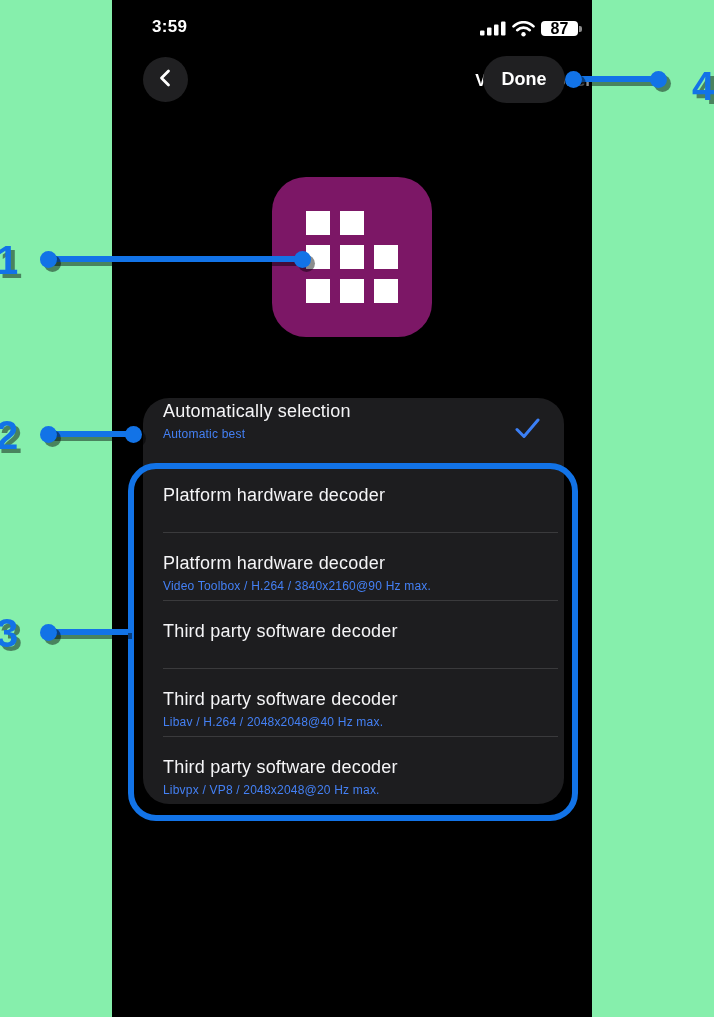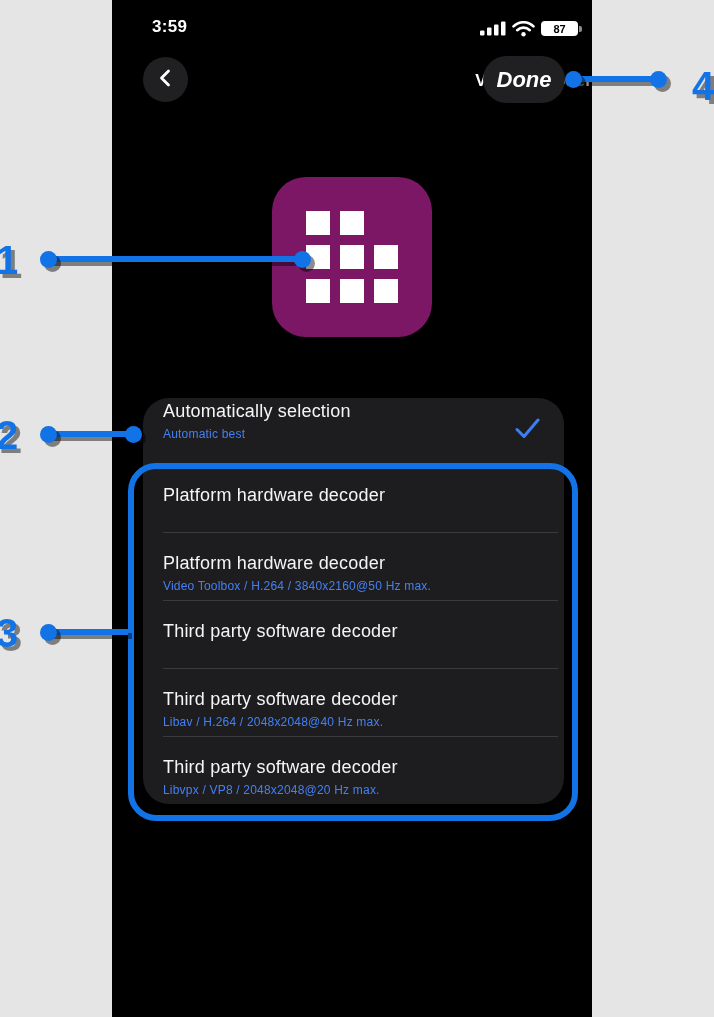--- a/index.html
+++ b/index.html
@@ -1,37 +1,37 @@
 <!DOCTYPE html>
 <html><head>
 <meta charset="utf-8">
 <style>
   * { margin:0; padding:0; box-sizing:border-box; }
   body { background:#fff; font-family:"Liberation Sans", sans-serif; }
-  .canvas { position:relative; width:714px; height:1017px; background:#e5e5e5; overflow:hidden; }
+  .canvas { position:relative; width:714px; height:1017px; background:#86efac; overflow:hidden; }
 
   
   .phone { position:absolute; left:112px; top:0; width:480px; height:1017px; background:#000; }
 
   
   .time { position:absolute; left:40px; top:17px; color:#fff; font-size:17px; font-weight:600; letter-spacing:.3px; }
   .sb-icons { position:absolute; left:368px; top:20px; height:17px; display:flex; align-items:center; gap:6px; }
   .cell-icon svg, .wifi-icon svg { display:block; }
   .battery { position:relative; width:41px; height:15px; }
   .battery-body { position:absolute; left:0; top:0; width:37px; height:15px; background:#fff; border-radius:4px;
                   display:flex; align-items:center; justify-content:center; }
-  .battery-body span { color:#000; font-size:11px; font-weight:700; }
+  .battery-body span { color:#000; font-size:16px; font-weight:700; }
   .battery-nub { position:absolute; left:38px; top:4.5px; width:3px; height:6px; background:#fff; border-radius:0 2px 2px 0; opacity:.55; }
 
   
   .back-btn { position:absolute; left:31px; top:57px; width:45px; height:45px; border-radius:50%; background:#202022;
               display:flex; align-items:center; justify-content:center; cursor:pointer; }
   .nav-title { position:absolute; left:0; top:71px; width:100%; text-align:right; color:#fff; font-size:17px; font-weight:700; }
   .done-btn { position:absolute; left:371px; top:56px; width:82px; height:47px; border-radius:23.5px; background:#202022;
-              display:flex; align-items:center; justify-content:center; color:#fff; font-size:22px; font-weight:600; cursor:pointer;font-style:italic; }
+              display:flex; align-items:center; justify-content:center; color:#fff; font-size:18px; font-weight:600; cursor:pointer; }
 
   
   .app-icon { position:absolute; left:160px; top:177px; width:160px; height:160px; border-radius:34px; background:#7c1766; }
   .app-grid { position:absolute; left:34px; top:34px; display:grid; grid-template-columns:repeat(3,24px); grid-auto-rows:24px; gap:10px; }
   .app-grid i { background:#fff; }
   .app-grid i.hole { background:transparent; }
 
   
   .card { position:absolute; left:31px; top:398px; width:421px; height:406px; border-radius:26px; background:#1d1d1f; overflow:hidden; }
   .row { position:relative; padding-left:20px; cursor:pointer; }
@@ -119,21 +119,21 @@
             <path d="M2 11.5 L9 18.5 L23 2" stroke="#3b7ff5" stroke-width="3" fill="none" stroke-linecap="round" stroke-linejoin="round"></path>
           </svg>
         </span>
       </div>
 
       <div class="row row-option">
         <div class="title">Platform hardware decoder</div>
       </div>
       <div class="row row-option divided">
         <div class="title">Platform hardware decoder</div>
-        <div class="subtitle">Video Toolbox / H.264 / 3840x2160@50 Hz max.</div>
+        <div class="subtitle">Video Toolbox / H.264 / 3840x2160@90 Hz max.</div>
       </div>
       <div class="row row-option divided">
         <div class="title">Third party software decoder</div>
       </div>
       <div class="row row-option divided">
         <div class="title">Third party software decoder</div>
         <div class="subtitle">Libav / H.264 / 2048x2048@40 Hz max.</div>
       </div>
       <div class="row row-option divided">
         <div class="title">Third party software decoder</div>

